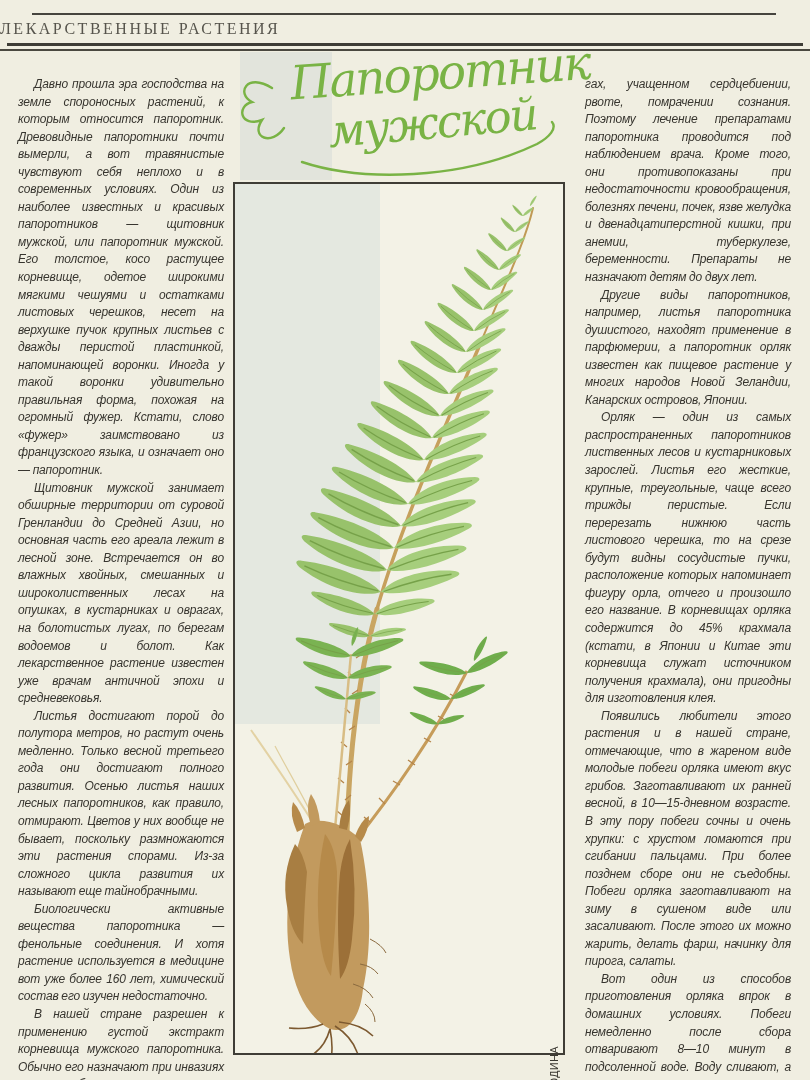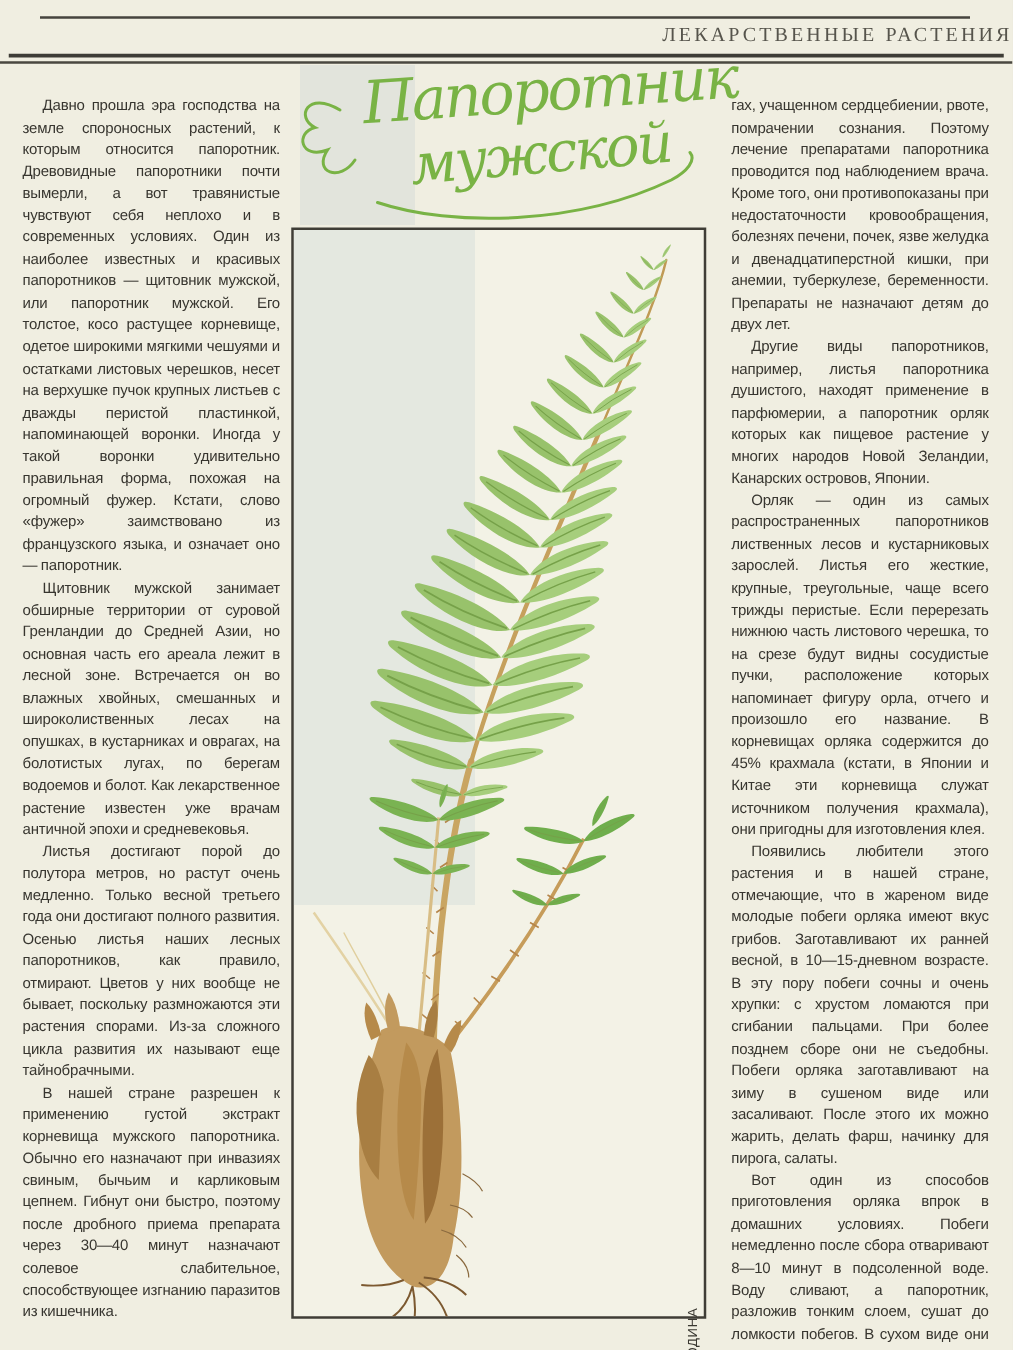--- a/index.html
+++ b/index.html
@@ -7,36 +7,36 @@
   .page {
     position: relative; width: 810px; height: 1080px;
     background: #f0eee1; overflow: hidden; margin: 0 auto;
   }
   .tint { position: absolute; background: rgba(176,198,204,0.22); pointer-events: none; }
 
   
   .rule-top { position: absolute; top: 13px; left: 32px; right: 34px; height: 2px; background: #46443e; }
   .header-title {
     position: absolute; top: 20px; left: 0; width: 100%;
-    text-align: right; font-family: "Liberation Serif", serif;
+    text-align: left; font-family: "Liberation Serif", serif;
     font-size: 16px; letter-spacing: 2.5px; color: #56544c; font-weight: 500;
   }
   .rule-thick { position: absolute; top: 43px; left: 7px; right: 7px; height: 3px; background: #3e3c36; }
   .rule-thin2 { position: absolute; top: 49px; left: 0; right: 0; height: 2px; background: #4a4840; }
 
   
   .col {
     position: absolute; top: 76px; width: 206px;
     font-size: 12px; line-height: 17.55px; text-align: justify;
     color: #37352f; letter-spacing: -0.15px; word-spacing: -0.4px;
     hyphens: auto; -webkit-hyphens: auto;
   }
   .col-left  { left: 18px; }
   .col-right { left: 585px; }
-  .col p { text-indent: 16px; margin: 0; }
+  .col p { text-indent: 16px; margin: 0; font-style: italic; }
   .col p.no-indent { text-indent: 0; }
 
   
   .title-block { position: absolute; left: 232px; top: 50px; width: 335px; height: 130px; color: #79b345; }
   .title-line {
     font-family: "DejaVu Serif", serif; font-style: italic; font-weight: normal;
     line-height: 1; white-space: nowrap;
   }
   .title-1 { font-size: 47px; margin-left: 58px; transform: rotate(-4deg); letter-spacing: -2px; }
   .title-2 { font-size: 45px; margin-left: 96px; margin-top: 2px; transform: rotate(-5deg); letter-spacing: -2px; }
@@ -63,20 +63,21 @@
   <div class="header-title">ЛЕКАРСТВЕННЫЕ  РАСТЕНИЯ</div>
   <div class="rule-thick"></div>
   <div class="rule-thin2"></div>
 
   <div class="tint" style="left:240px; top:52px; width:92px; height:128px;"></div>
 
   <div class="col col-left">
     <p>Давно прошла эра господства на земле спороносных растений, к которым относится папоротник. Древовидные папоротники почти вымерли, а вот травянистые чувствуют себя неплохо и в современных условиях. Один из наиболее известных и красивых папоротников — щитовник мужской, или папоротник мужской. Его толстое, косо растущее корневище, одетое широкими мягкими чешуями и остатками листовых черешков, несет на верхушке пучок крупных листьев с дважды перистой пластинкой, напоминающей воронки. Иногда у такой воронки удивительно правильная форма, похожая на огромный фужер. Кстати, слово «фужер» заимствовано из французского языка, и означает оно — папоротник.</p>
     <p>Щитовник мужской занимает обширные территории от суровой Гренландии до Средней Азии, но основная часть его ареала лежит в лесной зоне. Встречается он во влажных хвойных, смешанных и широколиственных лесах на опушках, в кустарниках и оврагах, на болотистых лугах, по берегам водоемов и болот. Как лекарственное растение известен уже врачам античной эпохи и средневековья.</p>
     <p>Листья достигают порой до полутора метров, но растут очень медленно. Только весной третьего года они достигают полного развития. Осенью листья наших лесных папоротников, как правило, отмирают. Цветов у них вообще не бывает, поскольку размножаются эти растения спорами. Из-за сложного цикла развития их называют еще тайнобрачными.</p>
+    <p>Биологически активные вещества папоротника — фенольные соединения. И хотя растение используется в медицине вот уже более 160 лет, химический состав его изучен недостаточно.</p>
     <p>В нашей стране разрешен к применению густой экстракт корневища мужского папоротника. Обычно его назначают при инвазиях свиным, бычьим и карликовым цепнем. Гибнут они быстро, поэтому после дробного приема препарата через 30—40 минут назначают солевое слабительное, способствующее изгнанию паразитов из кишечника.</p>
 
   </div>
 
   <div class="title-block">
     <svg class="title-swash" width="335" height="130" viewBox="0 0 335 130">
       <path d="M40 38 C14 22 4 44 20 52 C4 56 8 78 30 70 C18 88 40 96 52 78" fill="none" stroke="#79b345" stroke-width="2.4" stroke-linecap="round"></path>
       <path d="M70 112 C130 132 230 130 305 94 C318 87 325 78 320 72" fill="none" stroke="#79b345" stroke-width="2.4" stroke-linecap="round"></path>
     </svg>
     <div class="title-line title-1">Папоротник</div>
@@ -184,20 +185,20 @@
       <path d="M120 652 q6 -16 14 -20 q0 14 -8 26 Z" fill="#b68a4a"></path>
 
       <path d="M95 845 q-5 18 -18 26 q-22 14 -40 12 M95 845 q4 20 0 34 M100 842 q16 10 22 26 q6 14 4 22 M88 840 q-14 6 -34 4 M104 838 q22 2 34 14" stroke="#7c5930" stroke-width="1.6" fill="none"></path>
       <path d="M118 800 q14 4 20 14 M125 780 q12 2 18 10 M130 820 q10 8 10 18 M135 755 q12 6 16 14" stroke="#8a6a3f" stroke-width="1" fill="none"></path>
     </svg>
     <div class="credit">Рисунок А. ЮДИНА</div>
   </div>
 
   <div class="col col-right">
     <p class="no-indent">гах, учащенном сердцебиении, рвоте, помрачении сознания. Поэтому лечение препаратами папоротника проводится под наблюдением врача. Кроме того, они противопоказаны при недостаточности кровообращения, болезнях печени, почек, язве желудка и двенадцатиперстной кишки, при анемии, туберкулезе, беременности. Препараты не назначают детям до двух лет.</p>
-    <p>Другие виды папоротников, например, листья папоротника душистого, находят применение в парфюмерии, а папоротник орляк которых как пищевое растение у многих народов Новой Зеландии, Канарских островов, Японии.</p>
+    <p>Другие виды папоротников, например, листья папоротника душистого, находят применение в парфюмерии, а папоротник орляк известен как пищевое растение у многих народов Новой Зеландии, Канарских островов, Японии.</p>
     <p>Орляк — один из самых распространенных папоротников лиственных лесов и кустарниковых зарослей. Листья его жесткие, крупные, треугольные, чаще всего трижды перистые. Если перерезать нижнюю часть листового черешка, то на срезе будут видны сосудистые пучки, расположение которых напоминает фигуру орла, отчего и произошло его название. В корневищах орляка содержится до 45% крахмала (кстати, в Японии и Китае эти корневища служат источником получения крахмала), они пригодны для изготовления клея.</p>
     <p>Появились любители этого растения и в нашей стране, отмечающие, что в жареном виде молодые побеги орляка имеют вкус грибов. Заготавливают их ранней весной, в 10—15-дневном возрасте. В эту пору побеги сочны и очень хрупки: с хрустом ломаются при сгибании пальцами. При более позднем сборе они не съедобны. Побеги орляка заготавливают на зиму в сушеном виде или засаливают. После этого их можно жарить, делать фарш, начинку для пирога, салаты.</p>
     <p>Вот один из способов приготовления орляка впрок в домашних условиях. Побеги немедленно после сбора отваривают 8—10 минут в подсоленной воде. Воду сливают, а папоротник, разложив тонким слоем, сушат до ломкости побегов. В сухом виде они сохраняются неограниченное время. Перед едой их вымачивают в течение трех суток, меняя около 6 раз воду. Из-за сложности заготовки, строго определенного срока сбора рекомендуем приобретать побеги орляка в магазинах «Дары природы».</p>
 
   </div>
 
 </div>
 
 </body></html>

